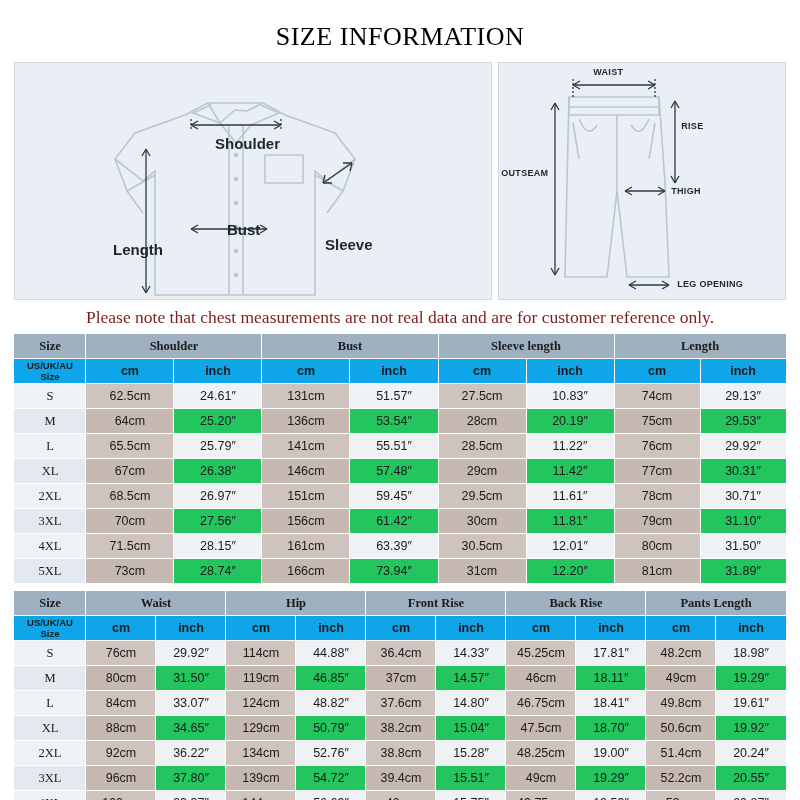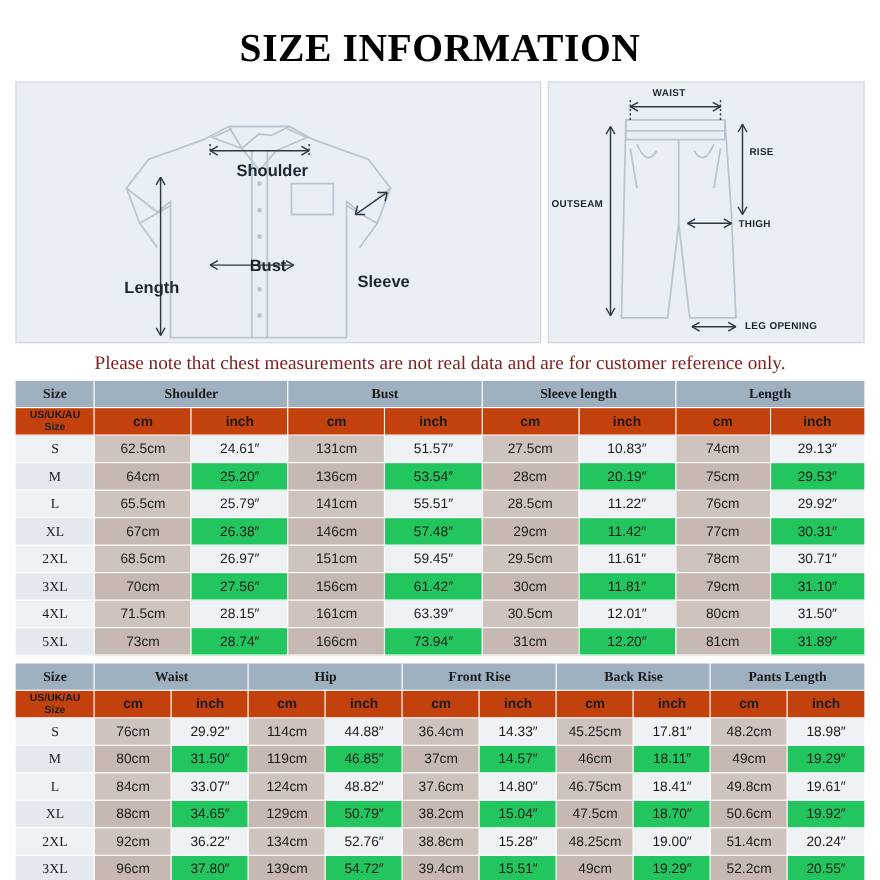--- a/index.html
+++ b/index.html
@@ -15,22 +15,22 @@
     overflow: hidden;
   }
   .page {
     width: 800px;
     height: 800px;
     position: relative;
   }
   .title {
     text-align: center;
     font-family: "Liberation Serif", serif;
-    font-size: 36px;
-    font-weight: bold;
+    font-size: 26px;
+    font-weight: normal;
     letter-spacing: 0.5px;
     padding-top: 22px;
     padding-bottom: 10px;
     color: #000;
   }
   .diagram-row {
     display: flex;
     gap: 6px;
     padding: 0 14px;
     box-sizing: border-box;
@@ -83,21 +83,21 @@
   }
   .hdr-main {
     background: #9fb0c0;
     color: #ffffff;
     font-weight: bold;
     font-size: 14px;
     height: 28px;
     font-family: "Liberation Serif", serif;
   }
   .hdr-sub {
-    background: #c2410c;
+    background: #0ea5e9;
     color: #ffffff;
     font-weight: bold;
     font-size: 11.5px;
     height: 26px;
   }
   .hdr-sub.sizecol {
     font-size: 9.5px;
     line-height: 11px;
   }
   .sizecell {

